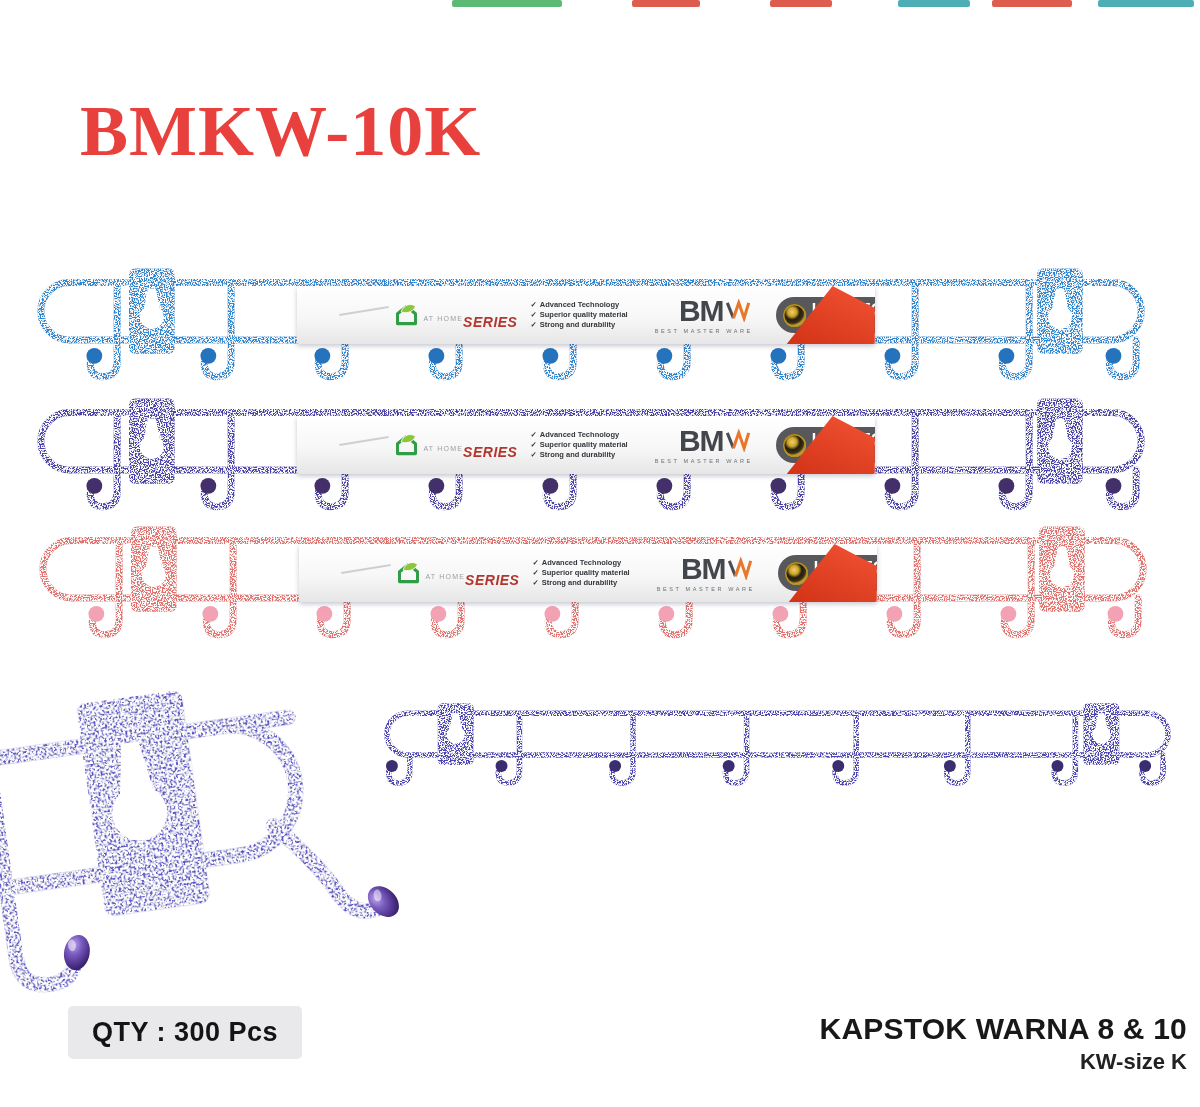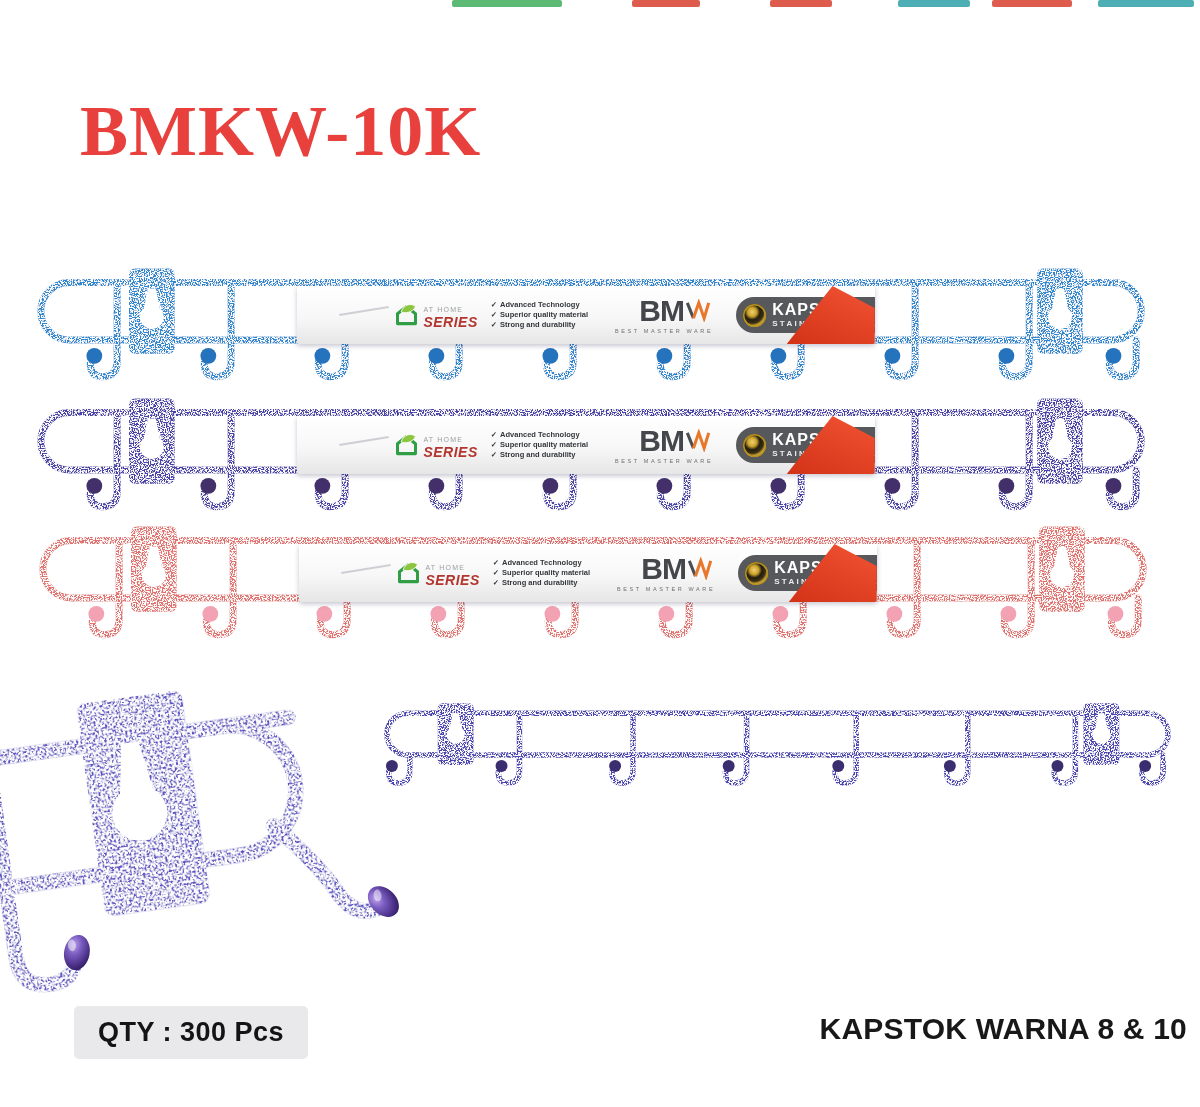--- a/index.html
+++ b/index.html
@@ -29,21 +29,21 @@
   
   .label{position:absolute;left:24.3%;top:24px;width:50.2%;height:58px;
          display:flex;align-items:center;gap:13px;padding-left:96px;
          box-sizing:border-box;border-radius:2px;
          background:linear-gradient(180deg,#ffffff 0%,#f7f7f7 55%,#e6e6e6 100%);
          box-shadow:0 2px 5px rgba(50,50,90,.28);overflow:hidden;}
   .scratch{position:absolute;left:42px;top:24px;width:50px;height:2px;
            background:#a9adb8;transform:rotate(-9deg);opacity:.55;}
   .series{display:flex;align-items:flex-end;gap:3px;flex:0 0 auto;}
   .house{width:27px;height:27px;}
-  .series-text{display:flex;flex-direction:column;line-height:1;}
+  .series-text{display:flex;line-height:1;}
   .at-home{font-size:7px;color:#9a9da1;letter-spacing:1.2px;margin-bottom:2px;}
   .series-name{font-size:14px;font-weight:bold;font-style:italic;
                color:#b3362e;letter-spacing:.5px;}
   .features{display:flex;flex-direction:column;gap:2px;flex:0 0 auto;}
   .feat{font-size:7.5px;color:#33363b;display:flex;gap:3px;font-weight:bold;
         line-height:1.1;}
   .brand{display:flex;flex-direction:column;align-items:center;line-height:1;
          margin-left:14px;flex:0 0 auto;}
   .bm-row{display:flex;align-items:center;margin-left:22px;}
   .bm{font-size:30px;font-weight:800;color:#43464b;letter-spacing:-1px;}
@@ -59,21 +59,21 @@
         box-shadow:0 0 0 1.5px #b8921f inset;}
   .badge-text{display:flex;flex-direction:column;line-height:1;}
   .badge-l1{font-size:16px;font-weight:800;color:#fff;letter-spacing:1px;}
   .badge-l2{font-size:8px;font-weight:bold;color:#ececec;letter-spacing:2.3px;
             margin-top:2px;}
   .red-corner{position:absolute;right:0;top:0;bottom:0;width:88px;
               background:linear-gradient(205deg,#f25434,#d23216);
               clip-path:polygon(52% 0,100% 38%,100% 100%,0 100%);}
 
   
-  .qty{position:absolute;left:74px;top:1006px;background:#e9e9ec;
+  .qty{position:absolute;left:68px;top:1006px;background:#e9e9ec;
        border-radius:5px;padding:11px 24px;font-size:27px;font-weight:bold;
        color:#141414;letter-spacing:.5px;}
   .footer-right{position:absolute;right:13px;top:1012px;text-align:right;}
   .product-name{font-size:30px;font-weight:800;color:#181818;letter-spacing:.2px;}
   .size-label{font-size:22px;font-weight:bold;color:#222;margin-top:3px;}
 </style>
 </head>
 <body>
 
 <div class="canvas">
@@ -383,15 +383,16 @@
     <svg class="rack-svg" viewBox="0 0 815 115">
         <use href="#rack8"></use>
       </svg>
   </div>
 
   <div class="qty">
     <span>QTY :  300 Pcs</span>
   </div>
   <div class="footer-right">
     <div class="product-name">KAPSTOK WARNA 8 &amp; 10</div>
+    <div class="size-label">KW-size K</div>
   </div>
 
 </div>
 
 </body></html>

